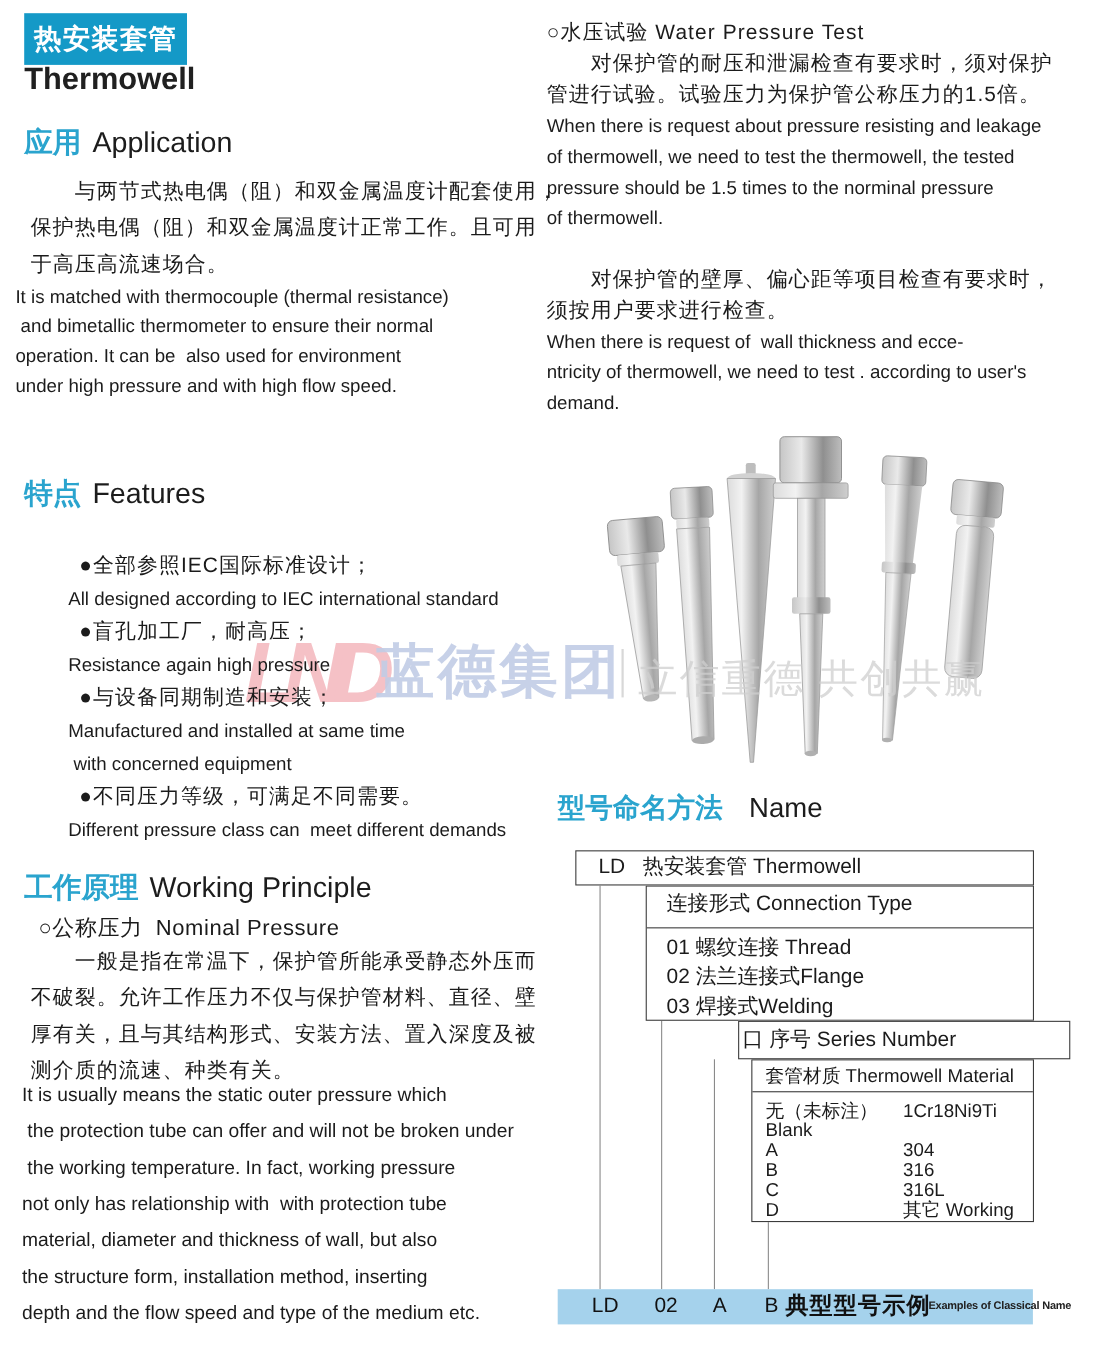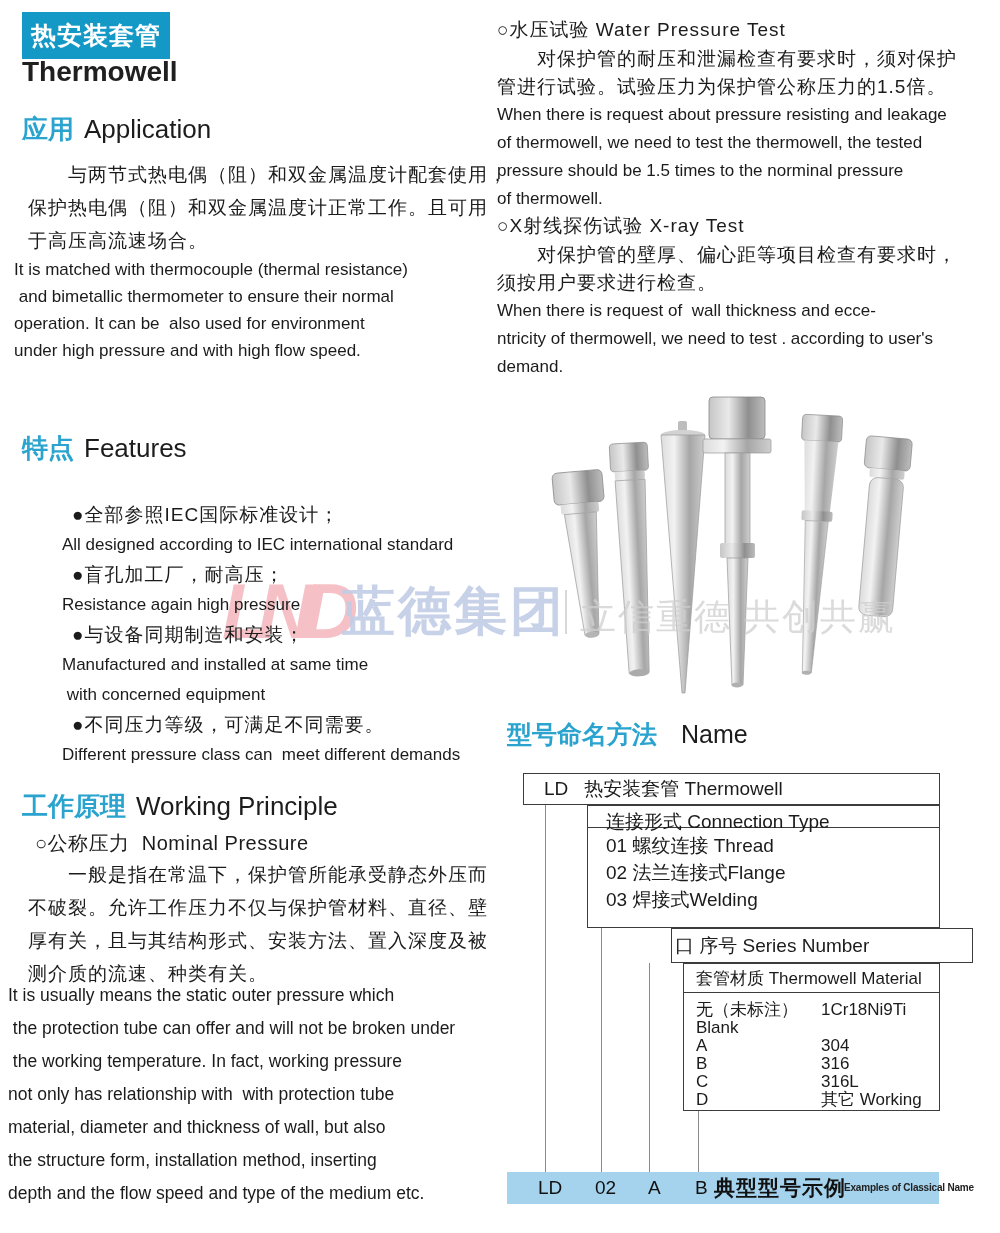--- a/index.html
+++ b/index.html
@@ -65,21 +65,20 @@
 under high pressure and with high flow speed.</div>
 
   <div class="zhp rc" style="left:497px;top:16px;line-height:28px;font-size:19px;">○水压试验 Water Pressure Test</div>
   <div class="zhp rc" style="left:497px;top:45px;line-height:28px;">　　对保护管的耐压和泄漏检查有要求时，须对保护
 管进行试验。试验压力为保护管公称压力的1.5倍。</div>
   <div class="enp rc" style="left:497px;top:101px;line-height:28px;">When there is request about pressure resisting and leakage
 of thermowell, we need to test the thermowell, the tested
 pressure should be 1.5 times to the norminal pressure
 of thermowell.</div>
 
-  <div class="zhp rc" style="left:497px;top:212px;line-height:28px;font-size:19px;">○X射线探伤试验 X-ray Test</div>
   <div class="zhp rc" style="left:497px;top:241px;line-height:28px;">　　对保护管的壁厚、偏心距等项目检查有要求时，
 须按用户要求进行检查。</div>
   <div class="enp rc" style="left:497px;top:297px;line-height:28px;">When there is request of  wall thickness and ecce-
 ntricity of thermowell, we need to test . according to user's
 demand.</div>
 
   <svg class="abs" style="left:515px;top:385px;" width="485" height="315" viewBox="0 0 485 315">
     <defs>
       <linearGradient id="mg" x1="0%" x2="100%" y1="0%" y2="0%">
         <stop offset="0%" stop-color="#dcdcdc"></stop>
@@ -154,21 +153,21 @@
   </div>
 
   <div class="sec-head" style="left:22px;top:789px;">
     <span class="zh">工作原理</span><span class="en">Working Principle</span>
   </div>
   <div class="wp-sub">○公称压力  Nominal Pressure</div>
   <div class="zhp" style="left:28px;top:858px;">　　一般是指在常温下，保护管所能承受静态外压而
 不破裂。允许工作压力不仅与保护管材料、直径、壁
 厚有关，且与其结构形式、安装方法、置入深度及被
 测介质的流速、种类有关。</div>
-  <div class="enp" style="left:8px;top:979px;line-height:33px;font-size:17.5px;">It is usually means the static outer pressure which
+  <div class="enp" style="left:20px;top:979px;line-height:33px;font-size:17.5px;">It is usually means the static outer pressure which
  the protection tube can offer and will not be broken under
  the working temperature. In fact, working pressure
 not only has relationship with  with protection tube
 material, diameter and thickness of wall, but also
 the structure form, installation method, inserting
 depth and the flow speed and type of the medium etc.</div>
 
   <div class="sec-head" style="left:507px;top:718px;font-size:25px;">
     <span class="zh" style="margin-right:24px;">型号命名方法</span><span class="en">Name</span>
   </div>
@@ -176,21 +175,21 @@
   <div class="vline" style="left:545px;top:805px;height:367px;"></div>
   <div class="vline" style="left:601px;top:928px;height:244px;"></div>
   <div class="vline" style="left:649px;top:963px;height:209px;"></div>
   <div class="vline" style="left:698px;top:1111px;height:61px;"></div>
 
   <div class="dbox" style="left:523px;top:773px;width:417px;height:32px;line-height:30px;padding-left:20px;white-space:nowrap;">
     <span>LD</span><span style="margin-left:16px;">热安装套管 Thermowell</span>
   </div>
 
   <div class="dbox" style="left:587px;top:805px;width:353px;height:123px;">
-    <div class="dbox-head" style="height:22px;line-height:32px;padding-left:18px;">连接形式 Connection Type</div>
+    <div class="dbox-head" style="height:38px;line-height:32px;padding-left:18px;">连接形式 Connection Type</div>
     <div style="padding:4px 0 0 18px;">
       <div class="opt">01 螺纹连接 Thread</div>
       <div class="opt">02 法兰连接式Flange</div>
       <div class="opt">03 焊接式Welding</div>
     </div>
   </div>
 
   <div class="dbox" style="left:638px;top:928px;width:302px;height:35px;line-height:33px;padding-left:3px;white-space:nowrap;margin-left:33px;">口 序号 Series Number</div>
 
   <div class="dbox" style="left:683px;top:963px;width:257px;height:148px;">

